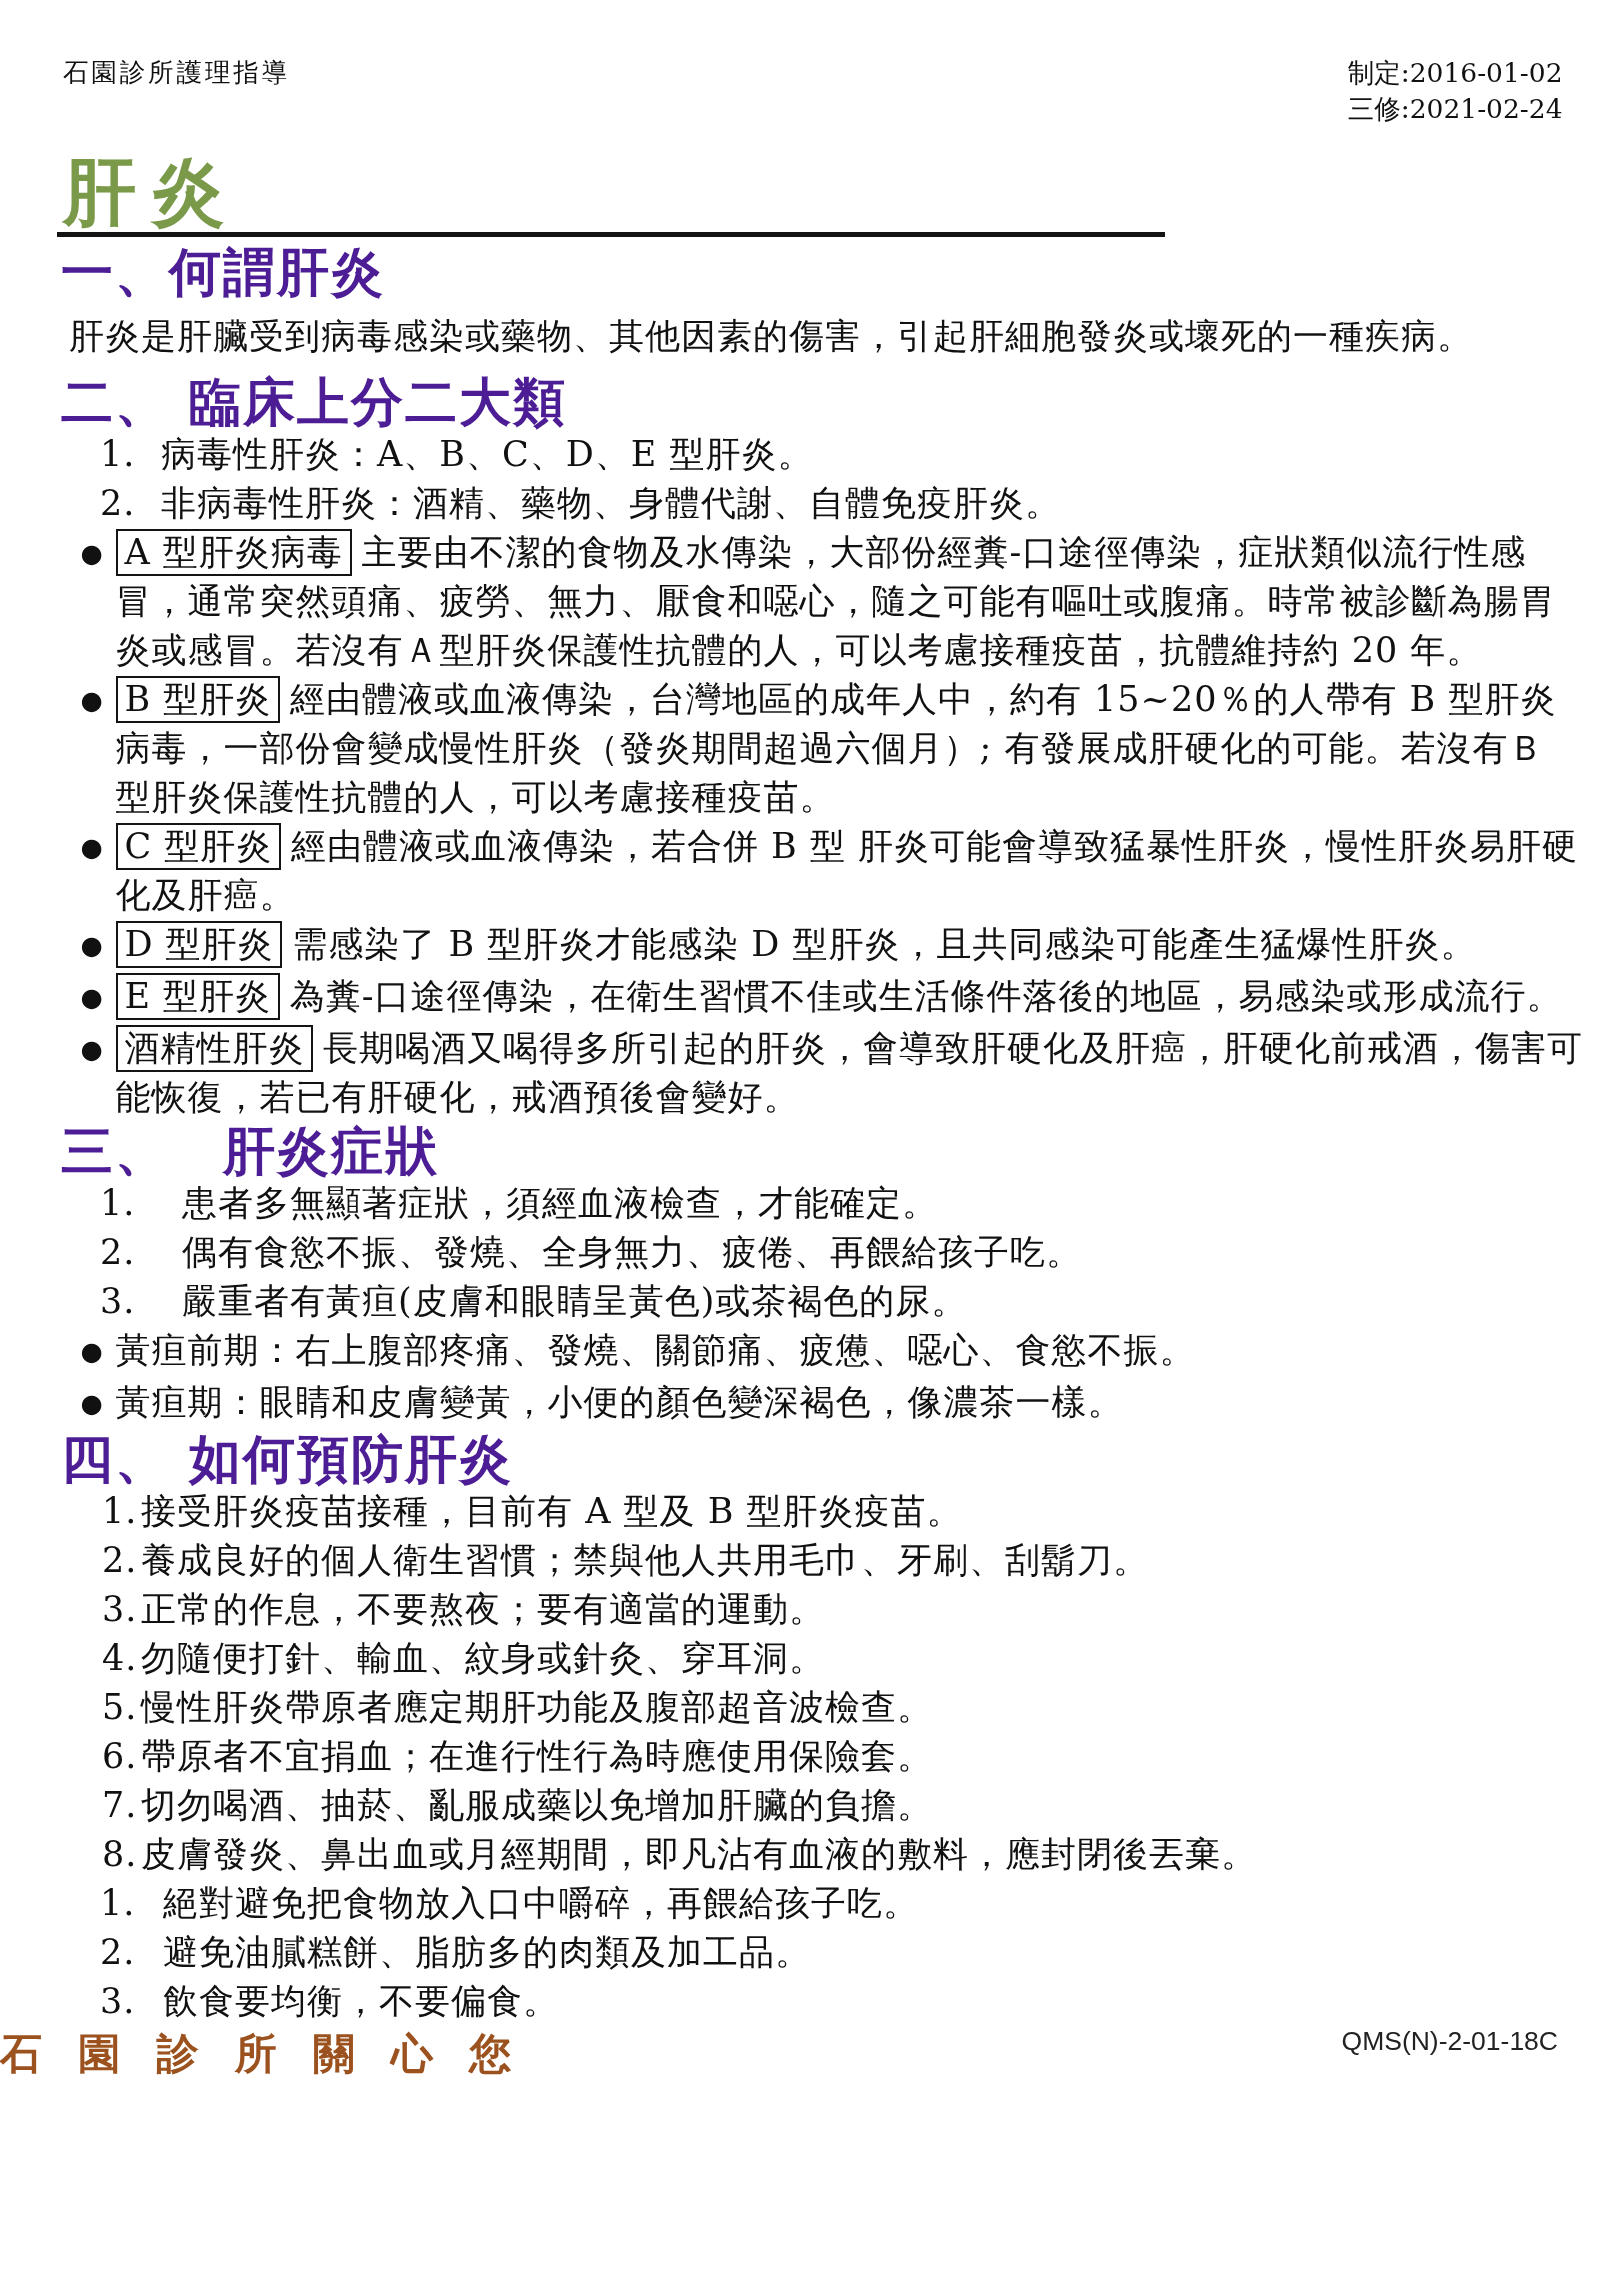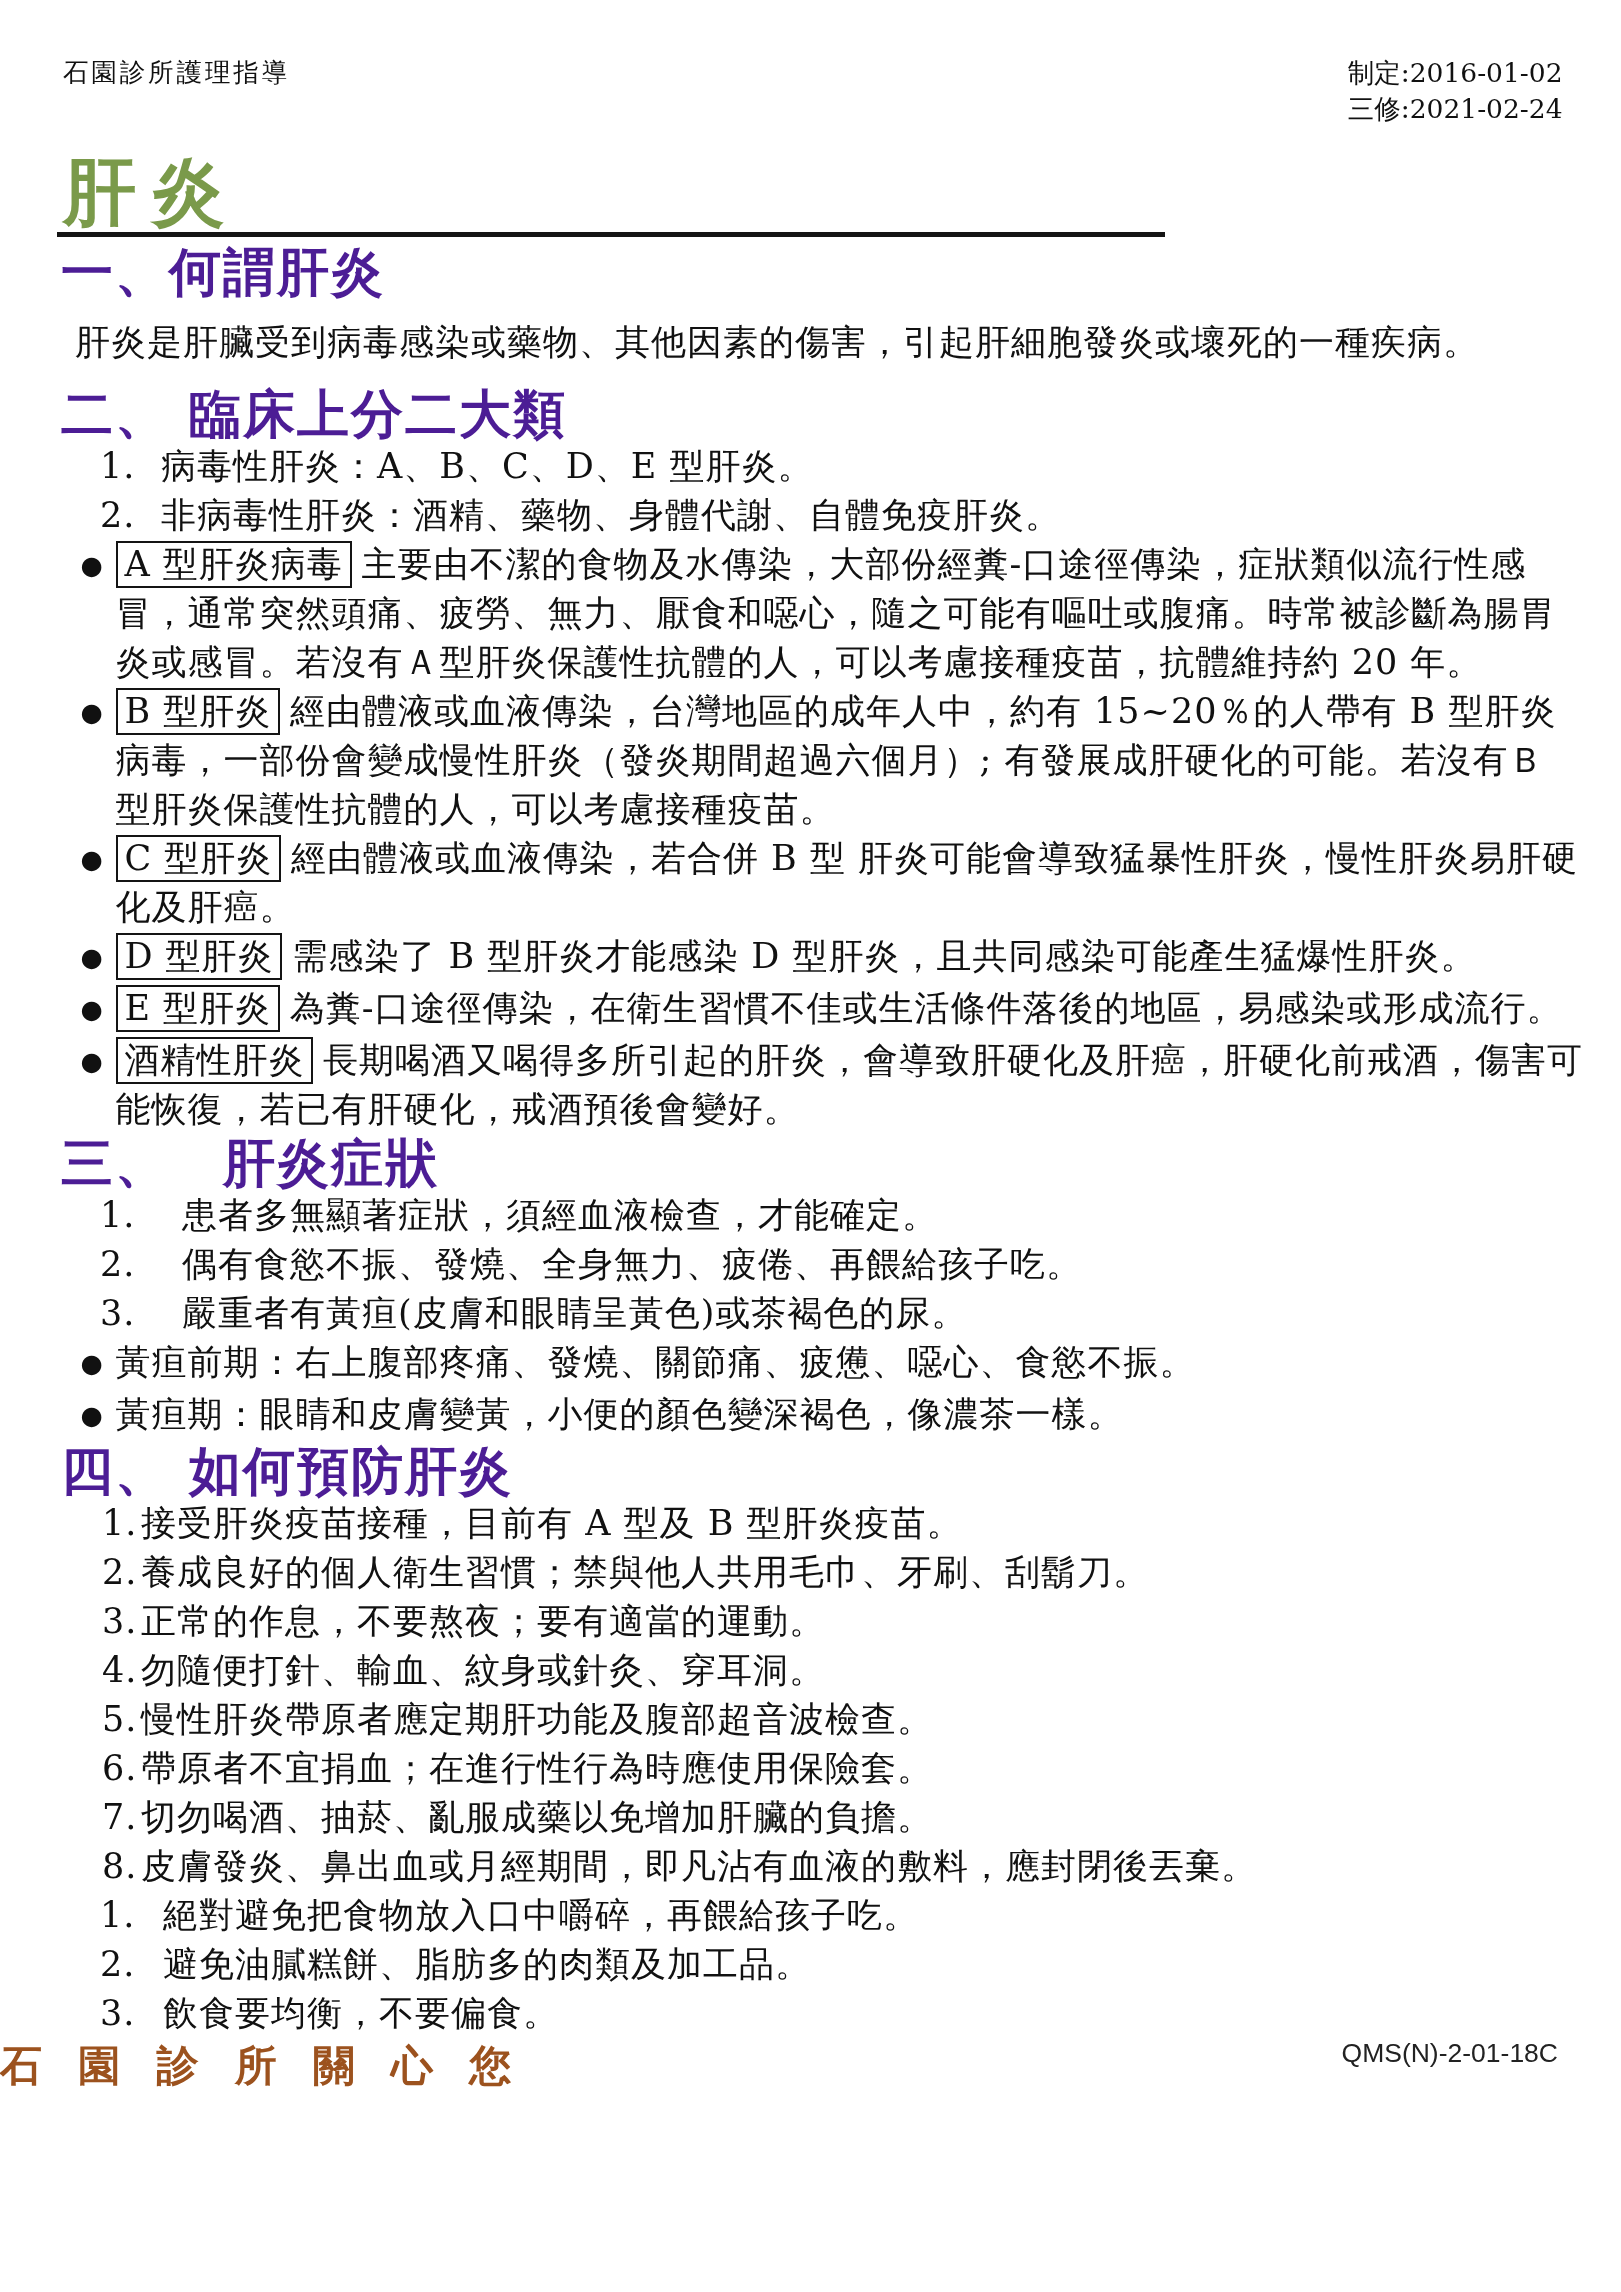--- a/index.html
+++ b/index.html
@@ -24,21 +24,21 @@
     font-weight:bold;letter-spacing:15.7px;
     color:#7a9a4a;
   }
   .rule{width:1108px;height:4.9px;background:#141414;margin-top:3.9px;}
   
   #content{margin-top:5.9px;}
   .sec-heading{
     font-size:52px;line-height:57px;font-weight:bold;
     margin:0 0 0 3.9px;letter-spacing:2px;color:#4c1d95;
   }
-  .para{font-size:35px;line-height:49px;margin:18px;letter-spacing:1px;}
+  .para{font-size:35px;line-height:49px;margin:12px;letter-spacing:1px;}
   .item{display:flex;align-items:baseline;font-size:35px;line-height:49px;letter-spacing:1px;}
   .num{flex:none;margin-left:43px;min-width:61px;}
   .sec-3 .num{min-width:82px;}
   .sec-4 .num{margin-left:45px;min-width:39px;}
   .sec-5 .num{min-width:63px;}
   .txt{flex:1;min-width:0;}
   .marker{
     flex:none;margin-left:23.5px;width:35px;
     font-size:25.5px;
     font-family:"DejaVu Sans","Liberation Sans",sans-serif;

